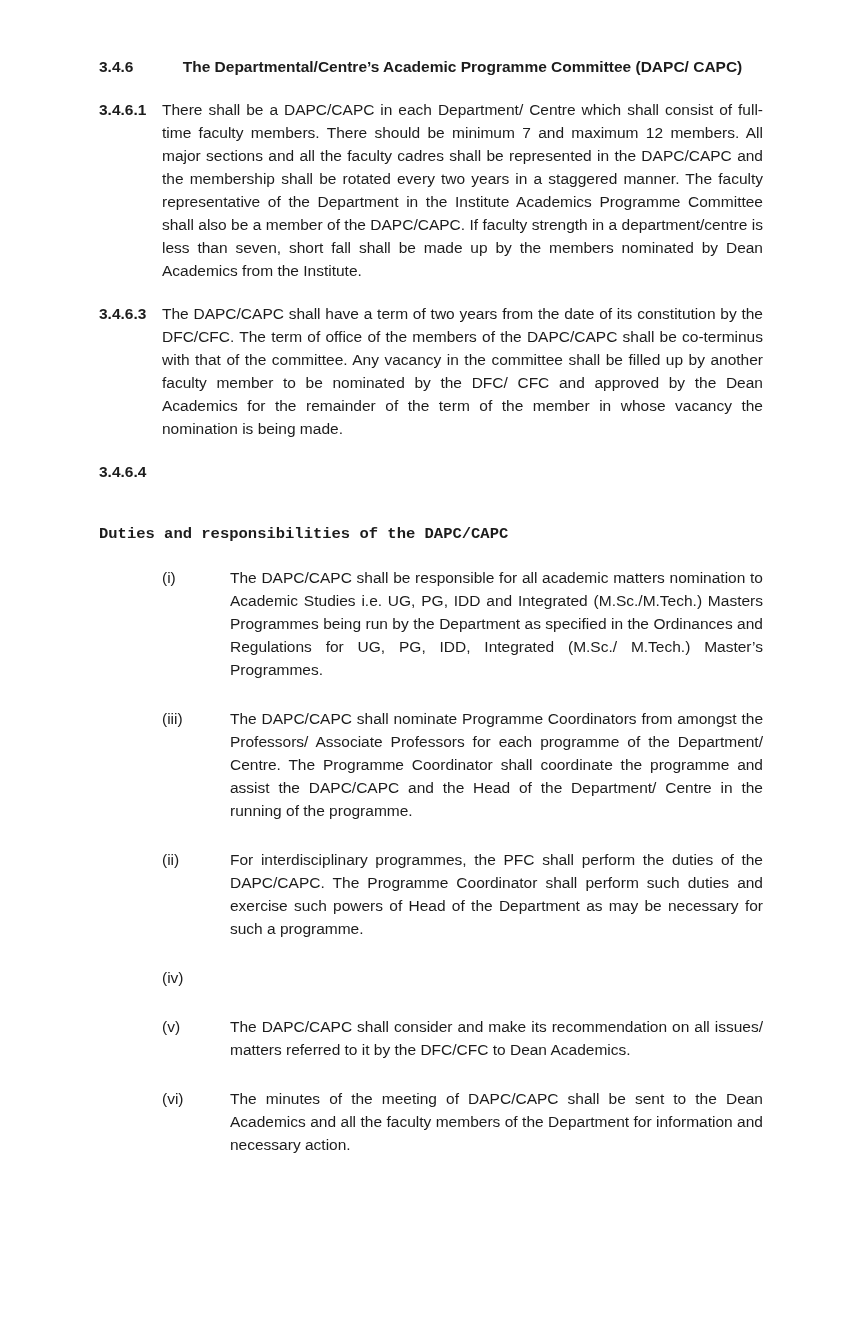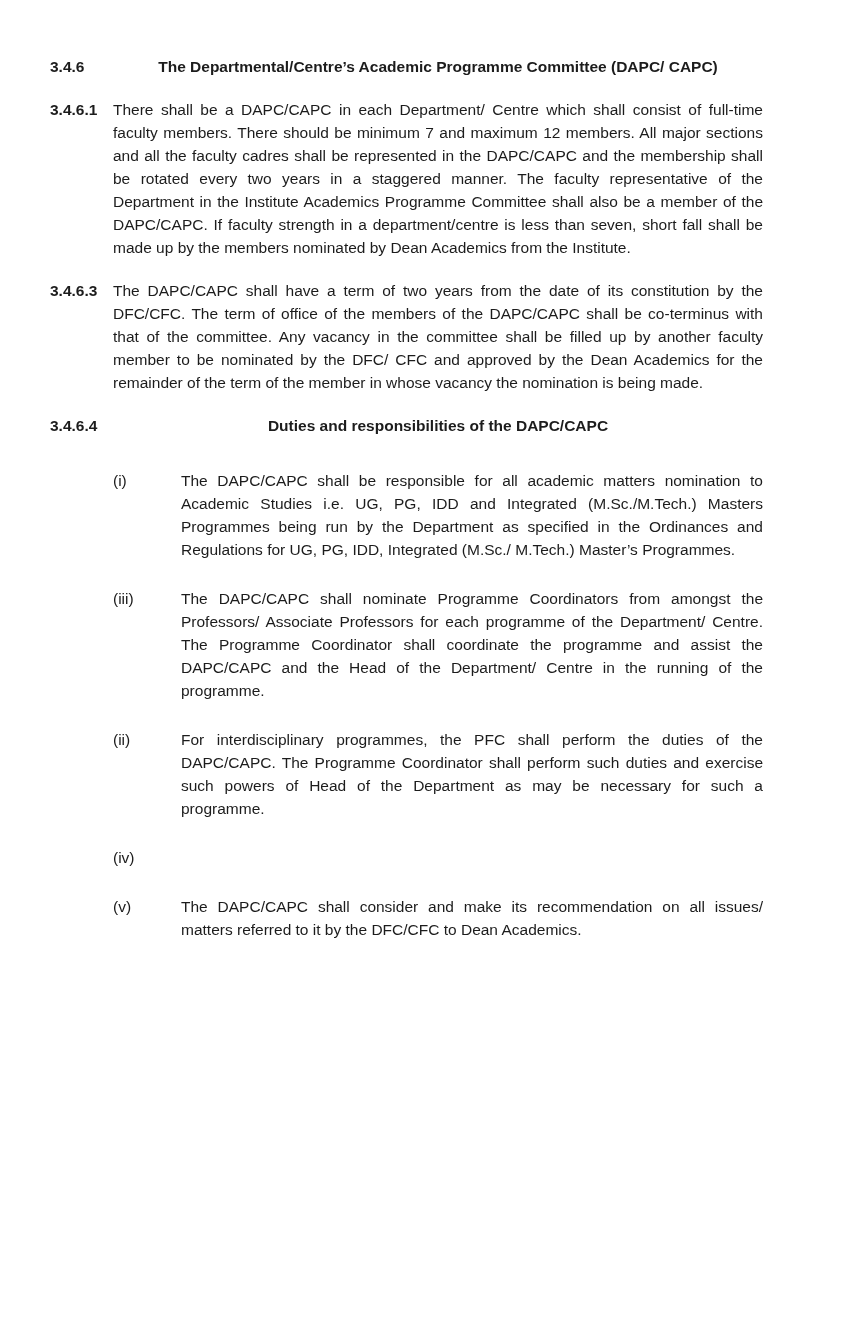--- a/index.html
+++ b/index.html
@@ -7,21 +7,21 @@
     padding: 0;
     background: #ffffff;
   }
   .page {
     position: relative;
     width: 863px;
     height: 1320px;
     margin: 0 auto;
     background: #ffffff;
     box-sizing: border-box;
-    padding: 55px 100px 0 50px;
+    padding: 55px 100px 0 99px;
     font-family: "Liberation Sans", "DejaVu Sans", sans-serif;
     font-size: 15.5px;
     line-height: 23px;
     color: #1c1c1c;
     overflow: hidden;
   }
   .row {
     display: flex;
     align-items: flex-start;
     margin: 0 0 20px 0;
@@ -33,25 +33,27 @@
   }
   .row .body {
     flex: 1 1 auto;
     text-align: justify;
   }
   .row.heading .body {
     font-weight: bold;
     text-align: center;
   }
   .row.subheading {
-    margin-bottom: 32px;
+    margin-bottom: 20px;
+    flex-direction: column;
   }
   .row.subheading .body {
     font-weight: bold;
     text-align: center;
+    font-family: Liberation Mono, monospace;
   }
   .list-item {
     display: flex;
     align-items: flex-start;
     margin: 0 0 26px 63px;
   }
   .list-item .marker {
     width: 68px;
     flex: 0 0 68px;
   }
@@ -106,14 +108,18 @@
 
   <div class="list-item">
     <div class="marker">(iv)</div>
   </div>
 
   <div class="list-item">
     <div class="marker">(v)</div>
     <div class="li-body">The DAPC/CAPC shall consider and make its recommendation on all issues/ matters referred to it by the DFC/CFC to Dean Academics.</div>
   </div>
 
+  <div class="list-item">
+    <div class="marker">(vi)</div>
+    <div class="li-body">The minutes of the meeting of DAPC/CAPC shall be sent to the Dean Academics and all the faculty members of the Department for information and necessary action.</div>
+  </div>
 
 </div>
 
 </body></html>

